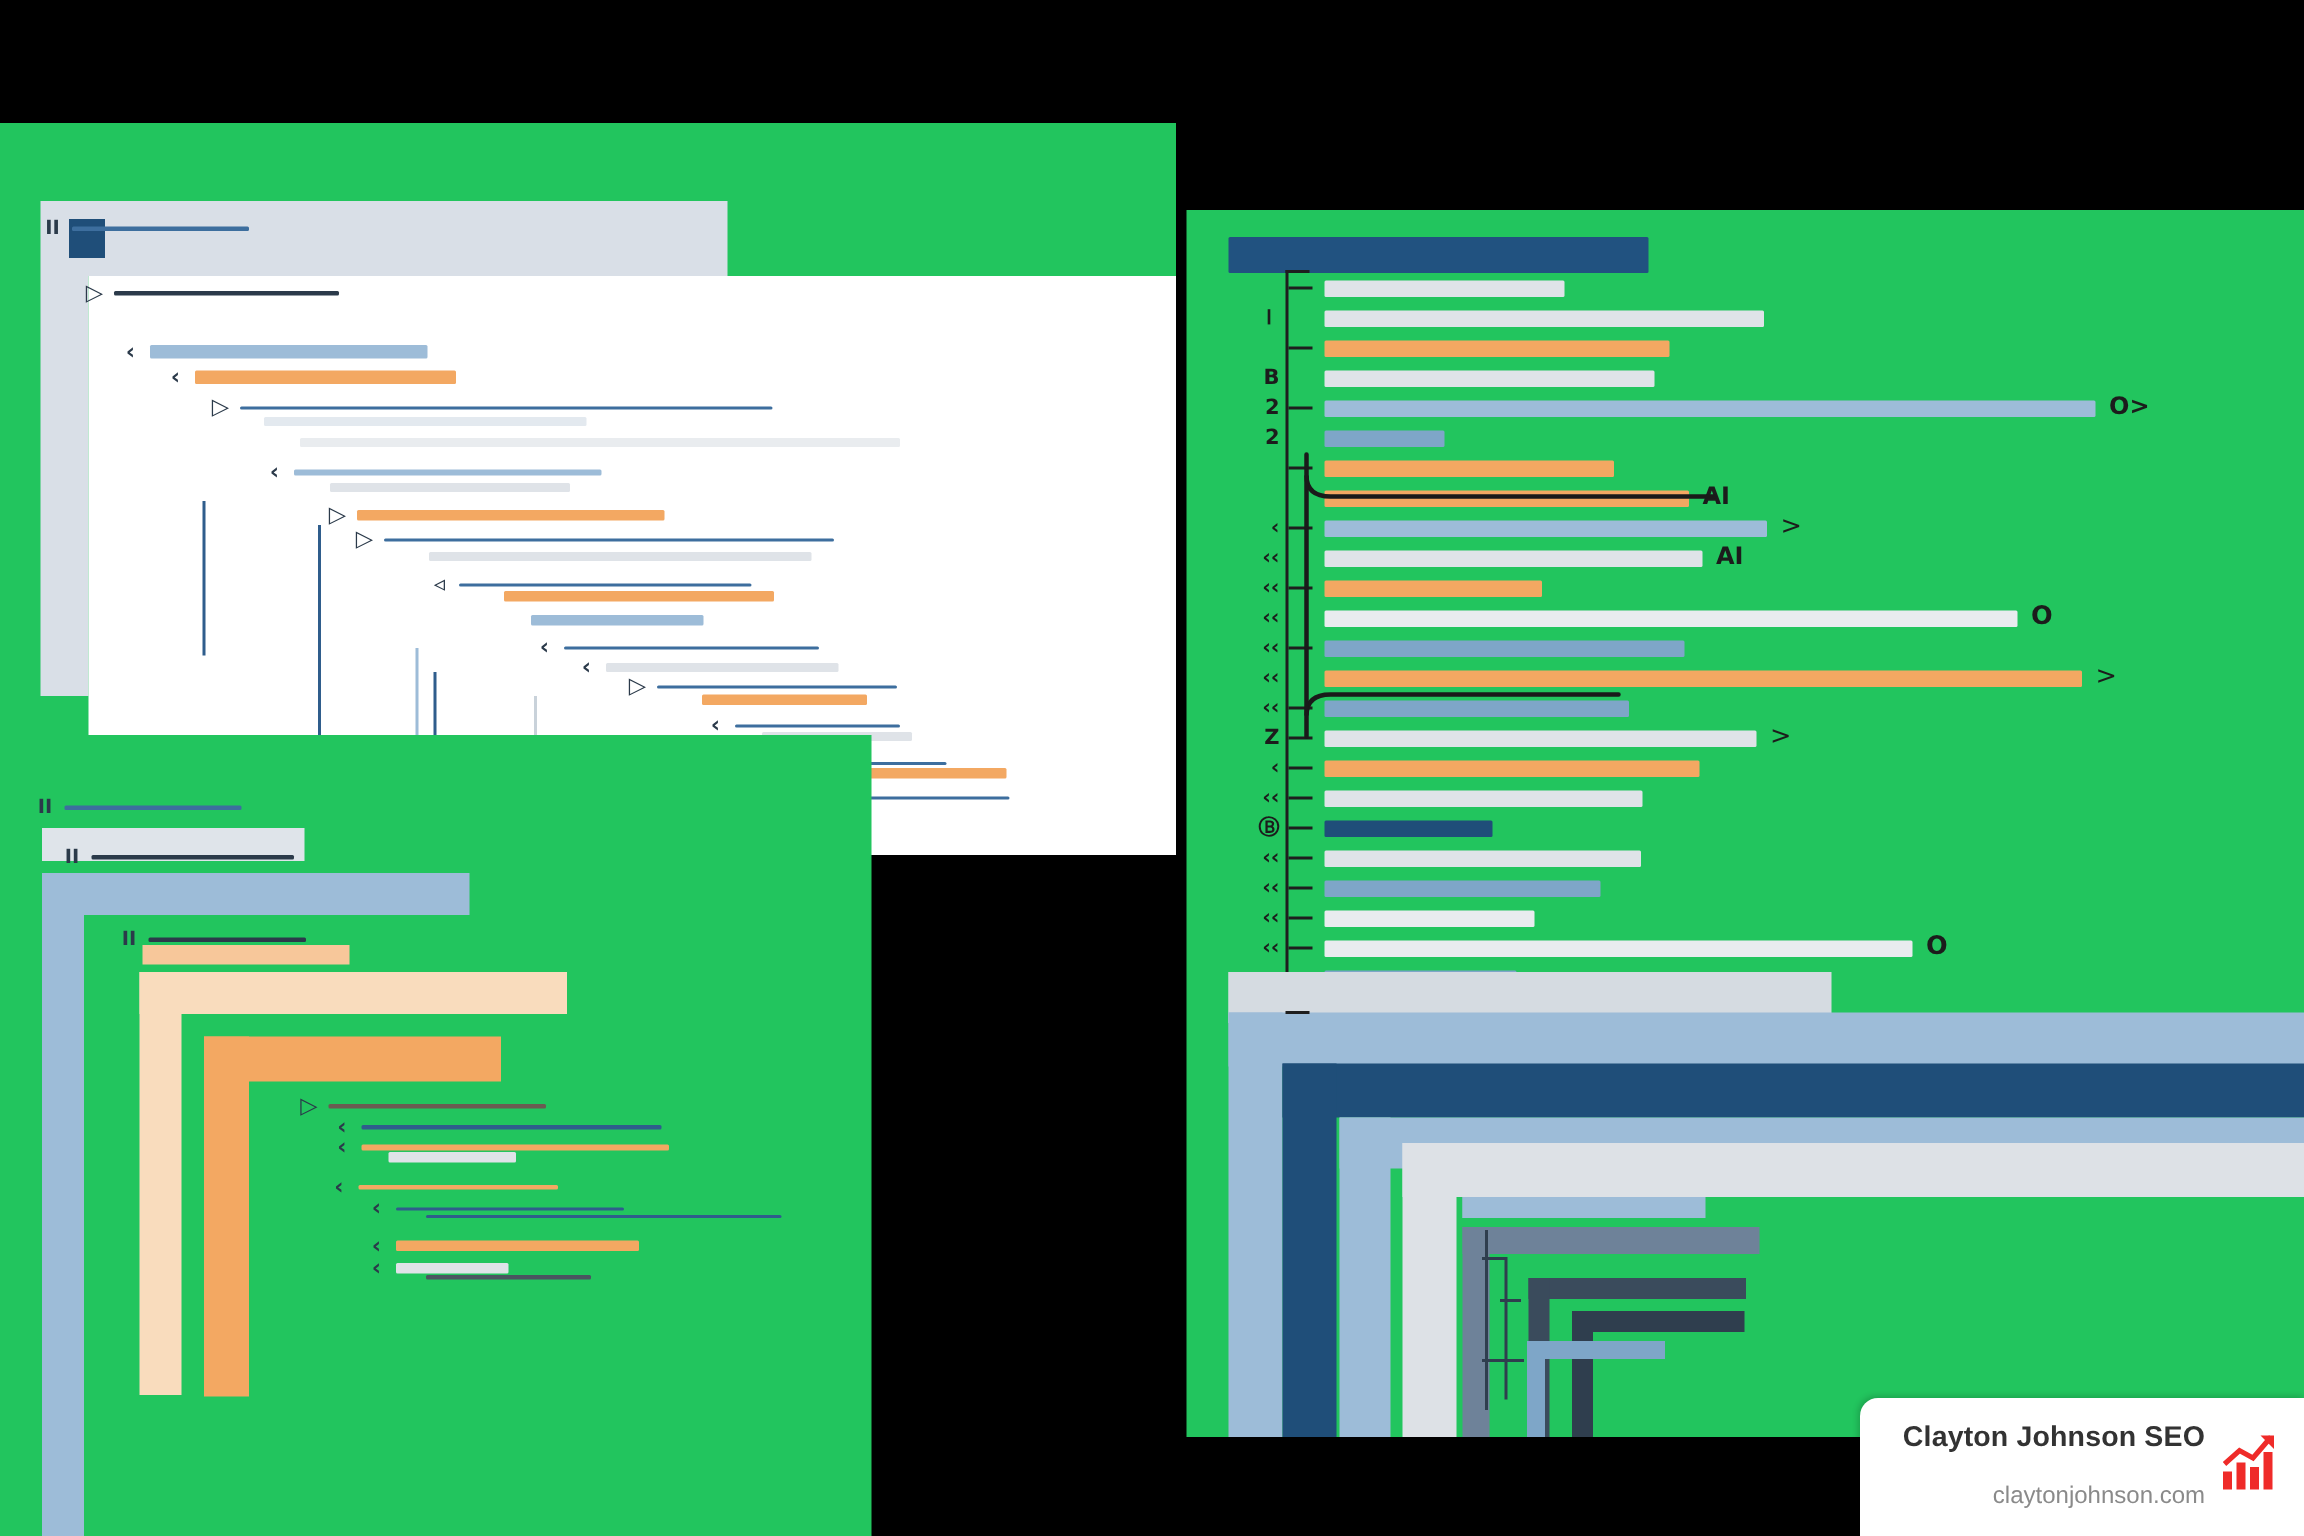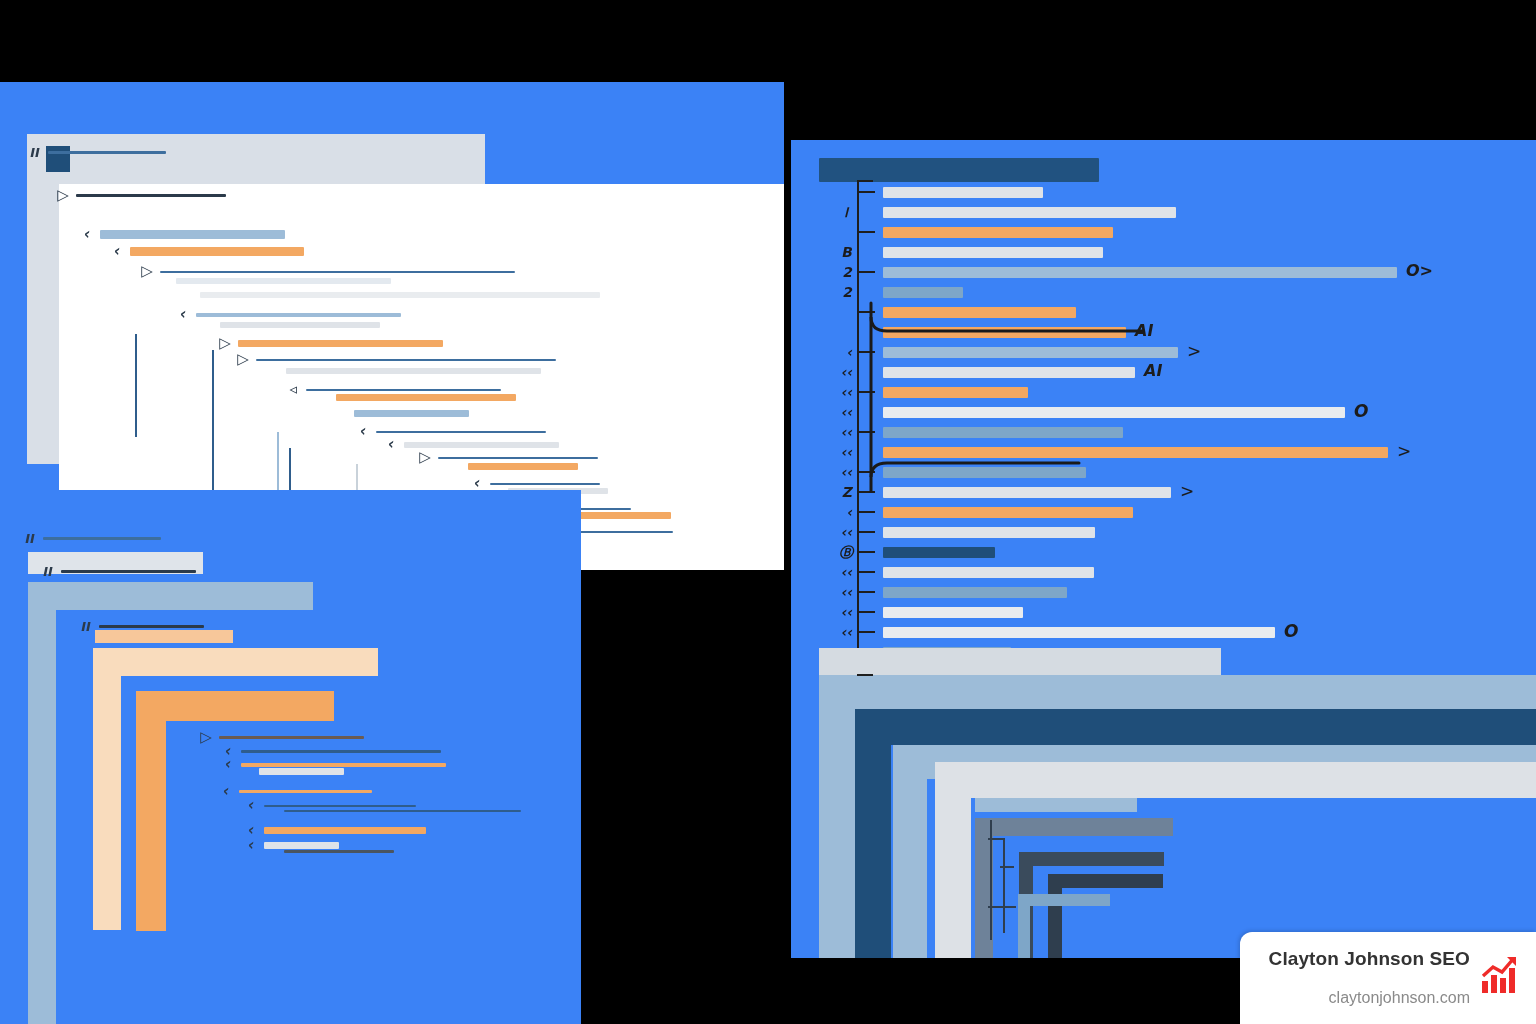--- a/index.html
+++ b/index.html
@@ -5,21 +5,21 @@
   * { box-sizing: border-box; margin: 0; padding: 0; }
   html, body {
     width: 1536px; height: 1024px;
     background: #000000;
     font-family: "Liberation Sans", sans-serif;
     overflow: hidden;
   }
   #stage { position: relative; width: 1536px; height: 1024px; background: #000; }
 
   
-  .panel { position: absolute; background: #3b82f6; overflow: hidden; font-style: italic; }
+  .panel { position: absolute; background: #22c55e; overflow: hidden; }
 
   
   .row { position: absolute; display: flex; align-items: center; }
   .glyph {
     font-family: "DejaVu Sans", sans-serif;
     color: #2b3a4a;
     line-height: 1;
     flex: 0 0 auto;
     text-align: center;
   }

